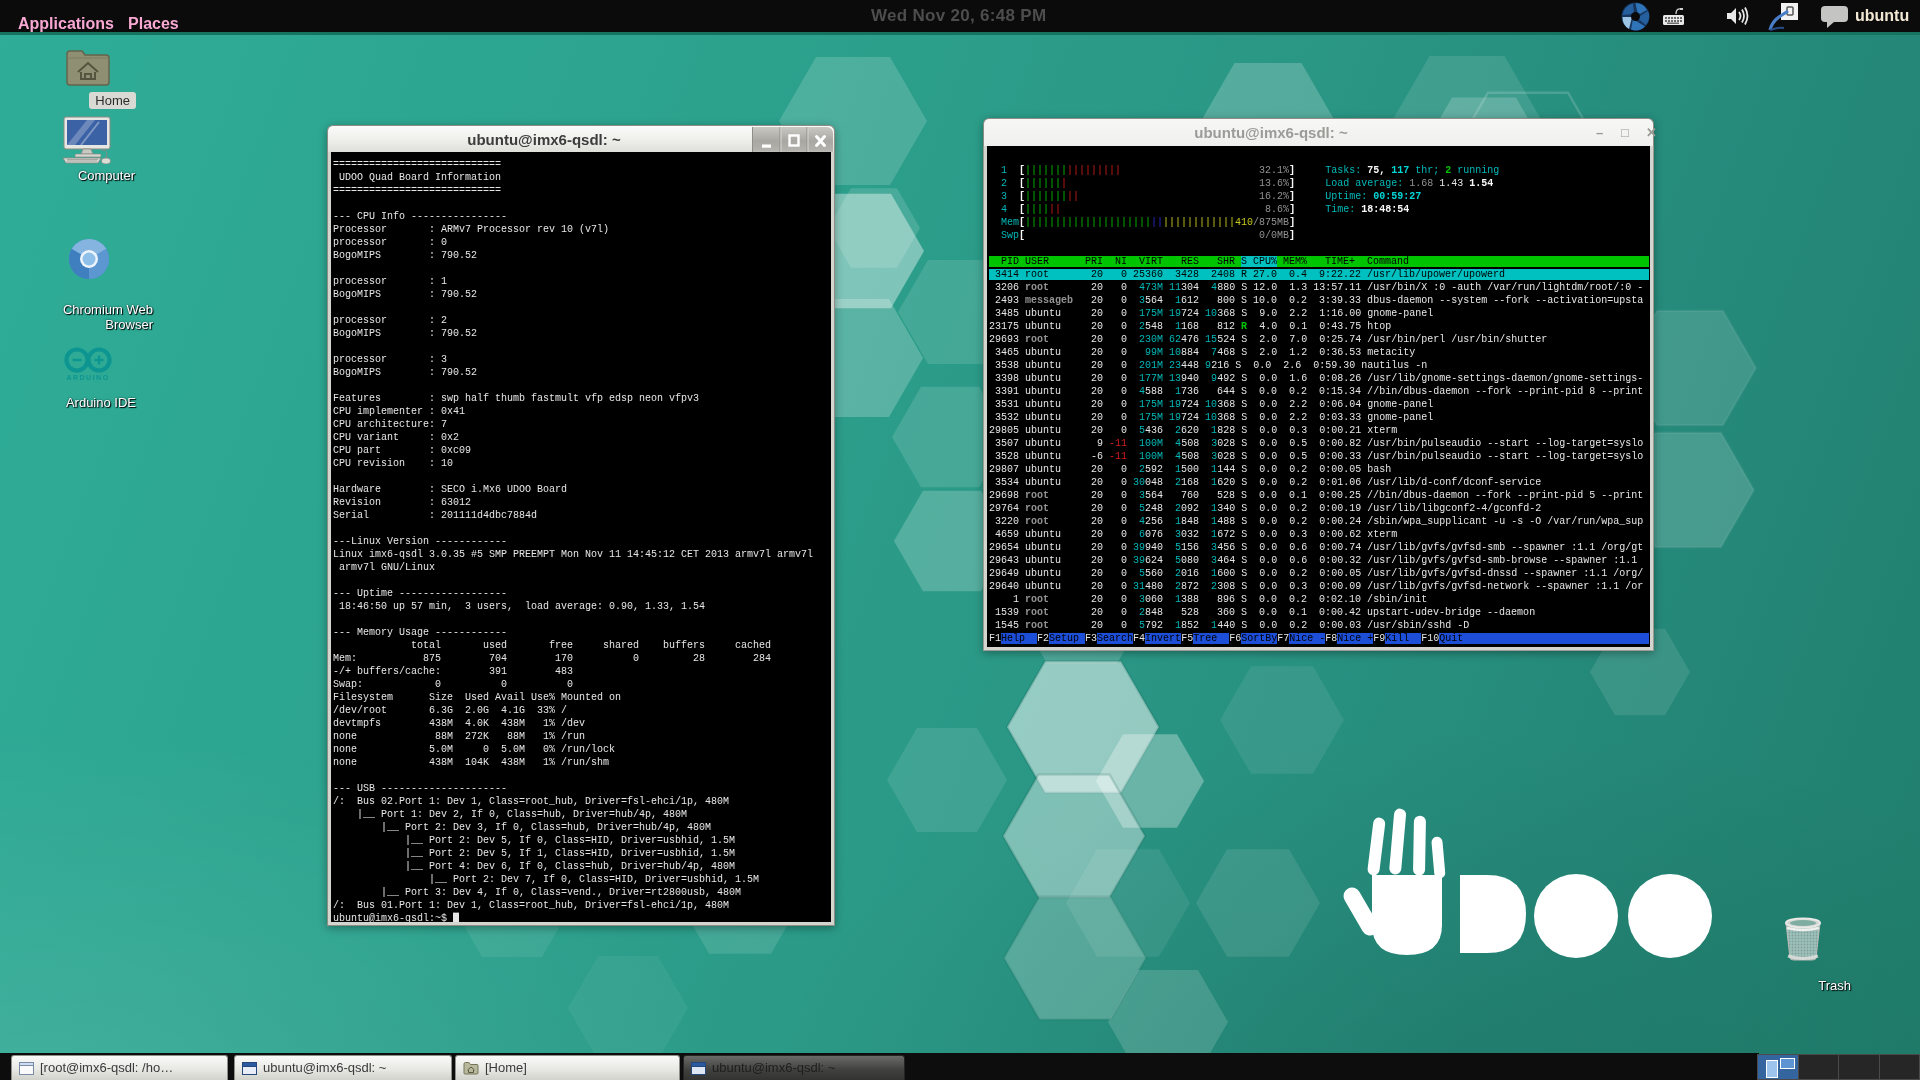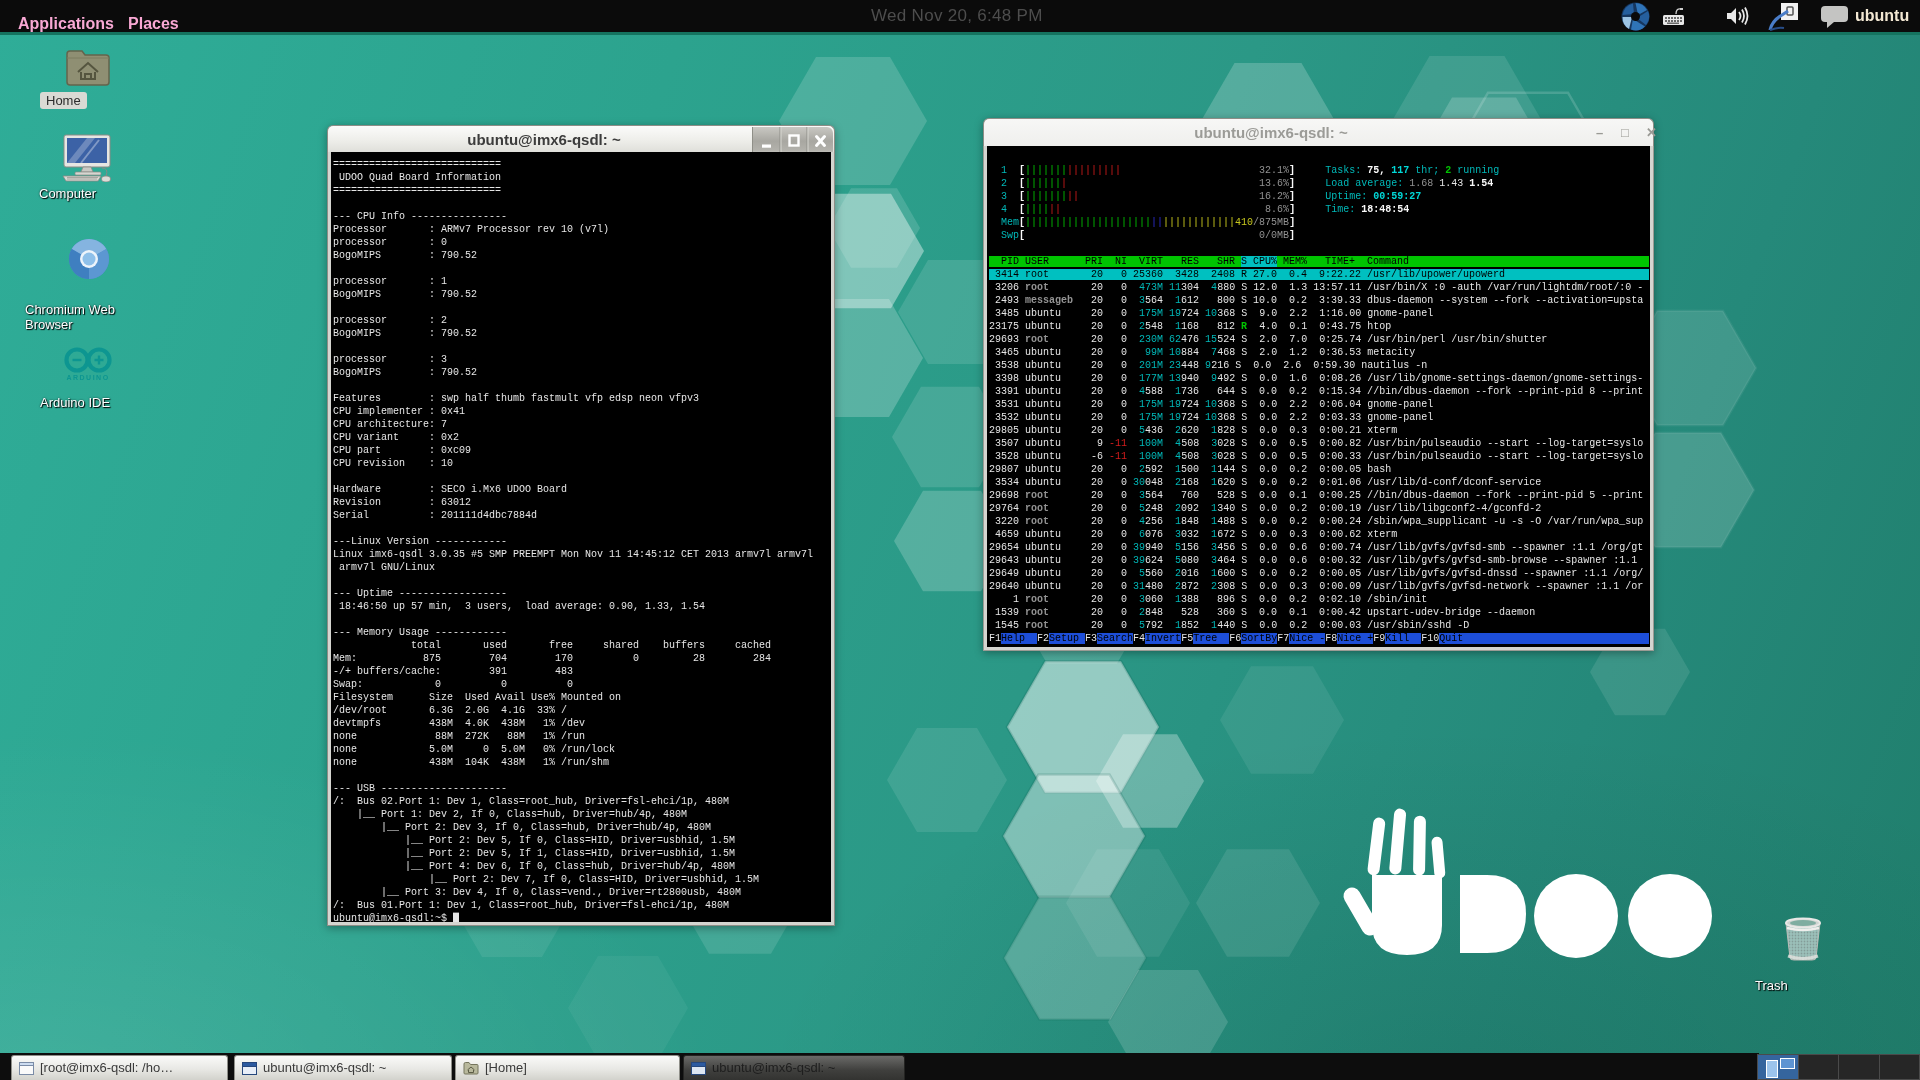--- a/index.html
+++ b/index.html
@@ -6,21 +6,21 @@
 body{font-family:"Liberation Sans",sans-serif;position:relative;
 background:
  radial-gradient(1100px 600px at 2% 102%, rgba(255,255,255,0.10), rgba(255,255,255,0) 62%),
  radial-gradient(1000px 520px at 76% 101%, rgba(0,32,18,0.12), rgba(0,0,0,0) 70%),
  linear-gradient(110deg,#2FAD98 0%,#2CA38E 30%,#2B9886 55%,#25897A 80%,#207E6C 100%);}
 .bgsvg{position:absolute;left:0;top:0}
 
 .panel{position:absolute;left:0;top:0;width:1920px;height:35px;background:#0b0b0b;border-bottom:3px solid #15735f;z-index:30}
 .panel .menus{position:absolute;left:18px;top:8px;height:45px;line-height:32px;font-weight:bold;font-size:16px;color:#f9a8d4}
 .panel .menus span{margin-right:14px}
-.clock{position:absolute;left:871px;letter-spacing:0.3px;top:0;height:32px;line-height:32px;font-weight:normal;font-size:17px;color:#4d4d4d}
+.clock{position:absolute;left:871px;letter-spacing:0.3px;top:0;height:32px;line-height:32px;font-weight:bold;font-size:17px;color:#4d4d4d}
 .uname{position:absolute;left:1855px;top:0;height:32px;line-height:32px;font-weight:bold;font-size:16px;color:#f3e8d3}
 .picon{position:absolute;top:0}
 
 .win{position:absolute;border-radius:7px 7px 0 0;box-shadow:0 2px 8px rgba(0,0,0,0.35)}
 .tbar{position:absolute;left:0;top:0;right:0;border-radius:6px 6px 0 0;border:1px solid #8d8d86;border-bottom:1px solid #b4b4ae;background:linear-gradient(#fafaf9,#ececea 60%,#e2e2dd)}
 .tbar .ttl{position:absolute;top:0;bottom:0;font-weight:bold;font-size:15px;color:#3c3c3c;text-align:center;line-height:26px}
 .w1{left:327px;top:125px;width:508px;height:801px}
 .w1 .tbar{height:28px;background:linear-gradient(#fbfbfa,#eeeeea 55%,#dfdfda)}
 .w1 .frame{position:absolute;left:0;top:27px;right:0;bottom:0;background:#d5d5d0;border:1px solid #8d8d86;border-top:none}
 .w1 .term{position:absolute;left:4px;top:27px;width:500px;height:770px;background:#000;overflow:hidden}
@@ -37,21 +37,21 @@
 .cur{background:#e6e6e6;color:#e6e6e6}
 .c{color:#00b8b8}.cb{color:#00d8d8;font-weight:bold}
 .g{color:#00c400}.gb{color:#00c400;font-weight:bold}
 .rd{color:#d41c1c}.bl{color:#3030d8}.y{color:#c9c91e}
 .w{color:#e6e6e6}.wb{color:#fafafa;font-weight:bold}
 .dim{color:#929292}.u{color:#949494;font-weight:bold}
 .hg{background:#00c400;color:#000}.hc{background:#00c0c0;color:#000}
 .sel{background:#00c0c0;color:#000}
 .fk{background:#1d4ed8;color:#000}
 
-.dicon{position:absolute;text-align:left;color:#fff;font-size:13px}
+.dicon{position:absolute;text-align:right;color:#fff;font-size:13px}
 .dlabel{color:#fff;text-shadow:1px 1px 1px #000,0 0 2px rgba(0,0,0,0.7)}
 .homelabel{display:inline-block;background:#dadad4;color:#2c2c2c;border-radius:3px;padding:1px 6px;font-size:13px}
 
 .taskbar{position:absolute;left:0;top:1053px;width:1759px;height:27px;background:#0d0d0d;z-index:30}
 .tbtn{position:absolute;top:2px;height:25px;border:1px solid #8f8f89;border-bottom:none;border-radius:3px 3px 0 0;background:linear-gradient(#fafaf9,#e8e8e4 55%,#d2d2cc);font-size:13px;color:#3a3a3a;line-height:24px;white-space:nowrap;overflow:hidden}
 .tbtn .ic{display:inline-block;vertical-align:-3px;margin:0 6px 0 7px}
 .tbtn.act{background:linear-gradient(#6a6a68,#3f3f3d 60%,#333331);border-color:#242422;color:#1e1e1e}
 .pager{position:absolute;left:1757px;top:1px;height:26px;width:163px;background:#232323;border:1px solid #4a4a4a;display:flex}
 .pager .ws{flex:1;border-right:1px solid #4a4a4a;background:#262626}
 .pager .ws.on{background:#35659e;position:relative}
@@ -107,21 +107,21 @@
 
 <div class="dicon" style="left:40px;top:48px;width:96px">
 <svg width="46" height="38" viewBox="0 0 46 38" style="display:block;margin:0 auto">
 <path d="M2 6 Q2 3 5 3 L17 3 L20 7 L41 7 Q44 7 44 10 L44 34 Q44 37 41 37 L5 37 Q2 37 2 34 Z" fill="#8f8f73" stroke="#64644c" stroke-width="1.5"></path>
 <path d="M2 10 L44 10" stroke="#7c7c60" stroke-width="1"></path>
 <path d="M13 24 L23 15 L33 24 M16 24 L16 31 L30 31 L30 24 M20 31 L20 26 L26 26 L26 31" stroke="#55553f" stroke-width="2" fill="none"></path>
 </svg>
 <div style="margin-top:6px"><span class="homelabel">Home</span></div>
 </div>
 
-<div class="dicon" style="left:39px;top:134px;width:96px">
+<div class="dicon" style="left:39px;top:116px;width:96px">
 <svg width="52" height="48" viewBox="0 0 52 48" style="display:block;margin:0 auto">
 <rect x="3" y="1" width="46" height="32" rx="2" fill="#e6e6e2" stroke="#8a8a85"></rect>
 <rect x="6" y="4" width="40" height="25" fill="#3c62a6"></rect>
 <path d="M6 29 L26 4 L34 4 L14 29 Z" fill="rgba(255,255,255,0.25)"></path>
 <path d="M20 29 L38 6" stroke="rgba(255,255,255,0.35)" stroke-width="2"></path>
 <path d="M22 33 L30 33 L32 38 L20 38 Z" fill="#c9c9c4" stroke="#8a8a85" stroke-width="0.8"></path>
 <rect x="14" y="38" width="26" height="3" rx="1" fill="#d6d6d1" stroke="#8a8a85" stroke-width="0.7"></rect>
 <path d="M2 42 L40 42 L37 47 L5 47 Z" fill="#d9d9d4" stroke="#8a8a85" stroke-width="0.8"></path>
 <g stroke="#9a9a94" stroke-width="0.8">
         <path d="M6 43.5 L37 43.5 M6 45 L36 45"></path>

